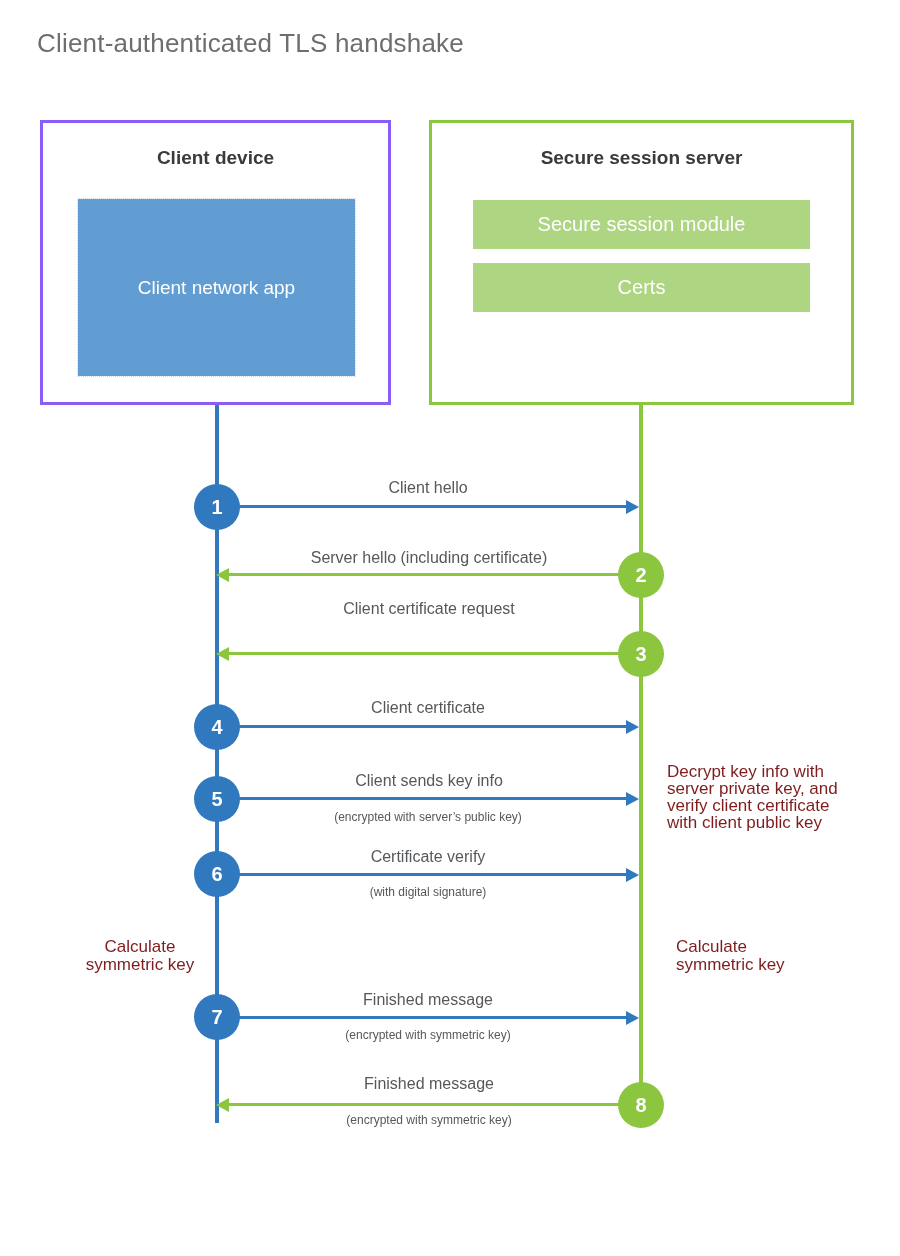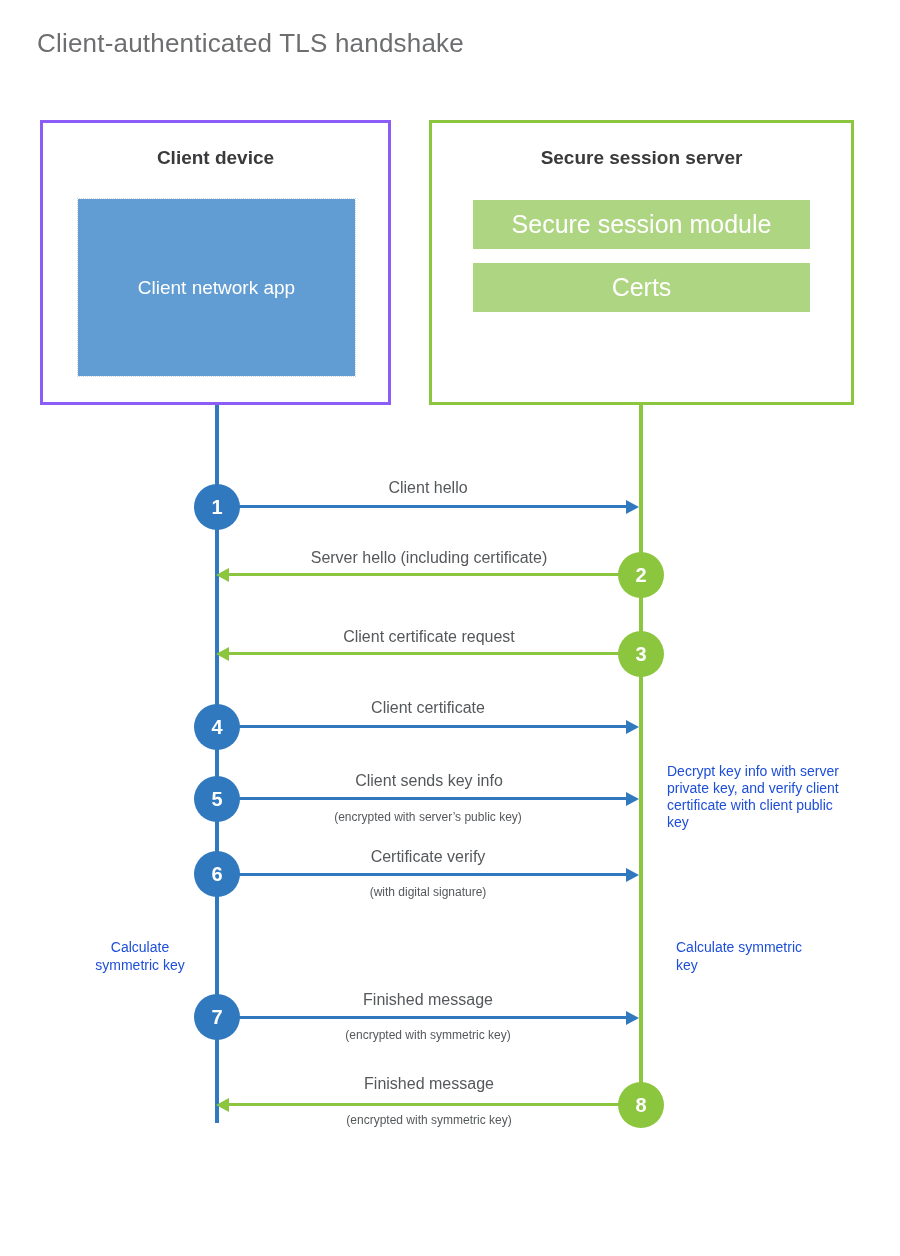--- a/index.html
+++ b/index.html
@@ -84,21 +84,21 @@
   .server-bar {
     position: absolute;
     left: 41px;
     width: 337px;
     height: 49px;
     background: #aed581;
     display: flex;
     align-items: center;
     justify-content: center;
     color: #ffffff;
-    font-size: 25px;
+    font-size: 20px;
   }
   #server-bar-0 { top: 77px; }
   #server-bar-1 { top: 140px; }
   #server-bar-2 { top: 202px; }
 
   
   .lifeline {
     position: absolute;
     width: 4px;
   }
@@ -164,23 +164,23 @@
     position: absolute;
     text-align: center;
     font-size: 12px;
     color: #55585b;
     white-space: nowrap;
   }
 
   
   .side-note {
     position: absolute;
-    font-size: 14px;
+    font-size: 17px;
     line-height: 17px;
-    color: #1d4ed8;
+    color: #7f1d1d;
   }
   #note-decrypt {
     left: 667px;
     top: 763px;
     width: 175px;
   }
   #note-calc-client {
     left: 80px;
     top: 938px;
     width: 120px;
@@ -218,21 +218,21 @@
 <div class="msg-label" style="left:217px; top:479px; width:422px;">Client hello</div>
 <div class="msg-line blue" style="left:217px; top:505px; width:410px;"></div>
 <div class="arrow-head right-blue" style="left:626px; top:500px;"></div>
 <div class="step-circle blue" style="left:194px; top:484px;">1</div>
 
 <div class="msg-label" style="left:219px; top:549px; width:420px;">Server hello (including certificate)</div>
 <div class="msg-line green" style="left:228px; top:573px; width:413px;"></div>
 <div class="arrow-head left-green" style="left:216px; top:568px;"></div>
 <div class="step-circle green" style="left:618px; top:552px;">2</div>
 
-<div class="msg-label" style="left:219px; top:628px; width:420px;">Client certificate request</div>
+<div class="msg-label" style="left:219px; top:600px; width:420px;">Client certificate request</div>
 <div class="msg-line green" style="left:228px; top:652px; width:413px;"></div>
 <div class="arrow-head left-green" style="left:216px; top:647px;"></div>
 <div class="step-circle green" style="left:618px; top:631px;">3</div>
 
 <div class="msg-label" style="left:217px; top:699px; width:422px;">Client certificate</div>
 <div class="msg-line blue" style="left:217px; top:725px; width:410px;"></div>
 <div class="arrow-head right-blue" style="left:626px; top:720px;"></div>
 <div class="step-circle blue" style="left:194px; top:704px;">4</div>
 
 <div class="msg-label" style="left:218px; top:772px; width:422px;">Client sends key info</div>

